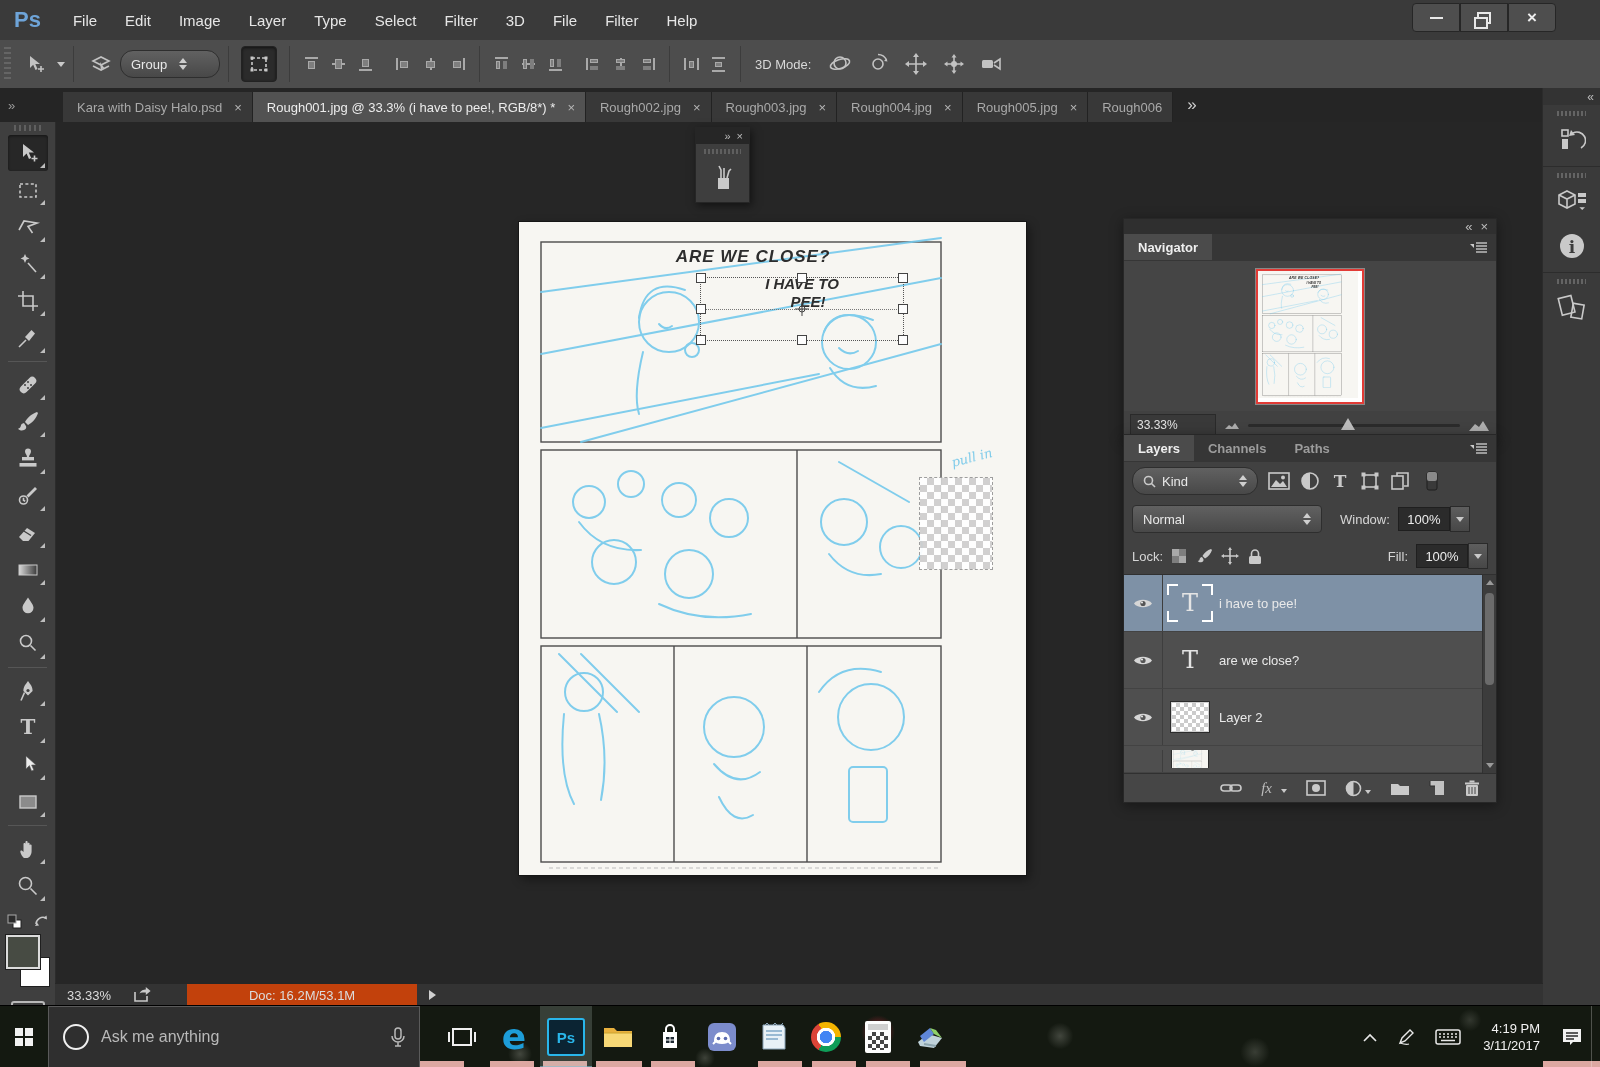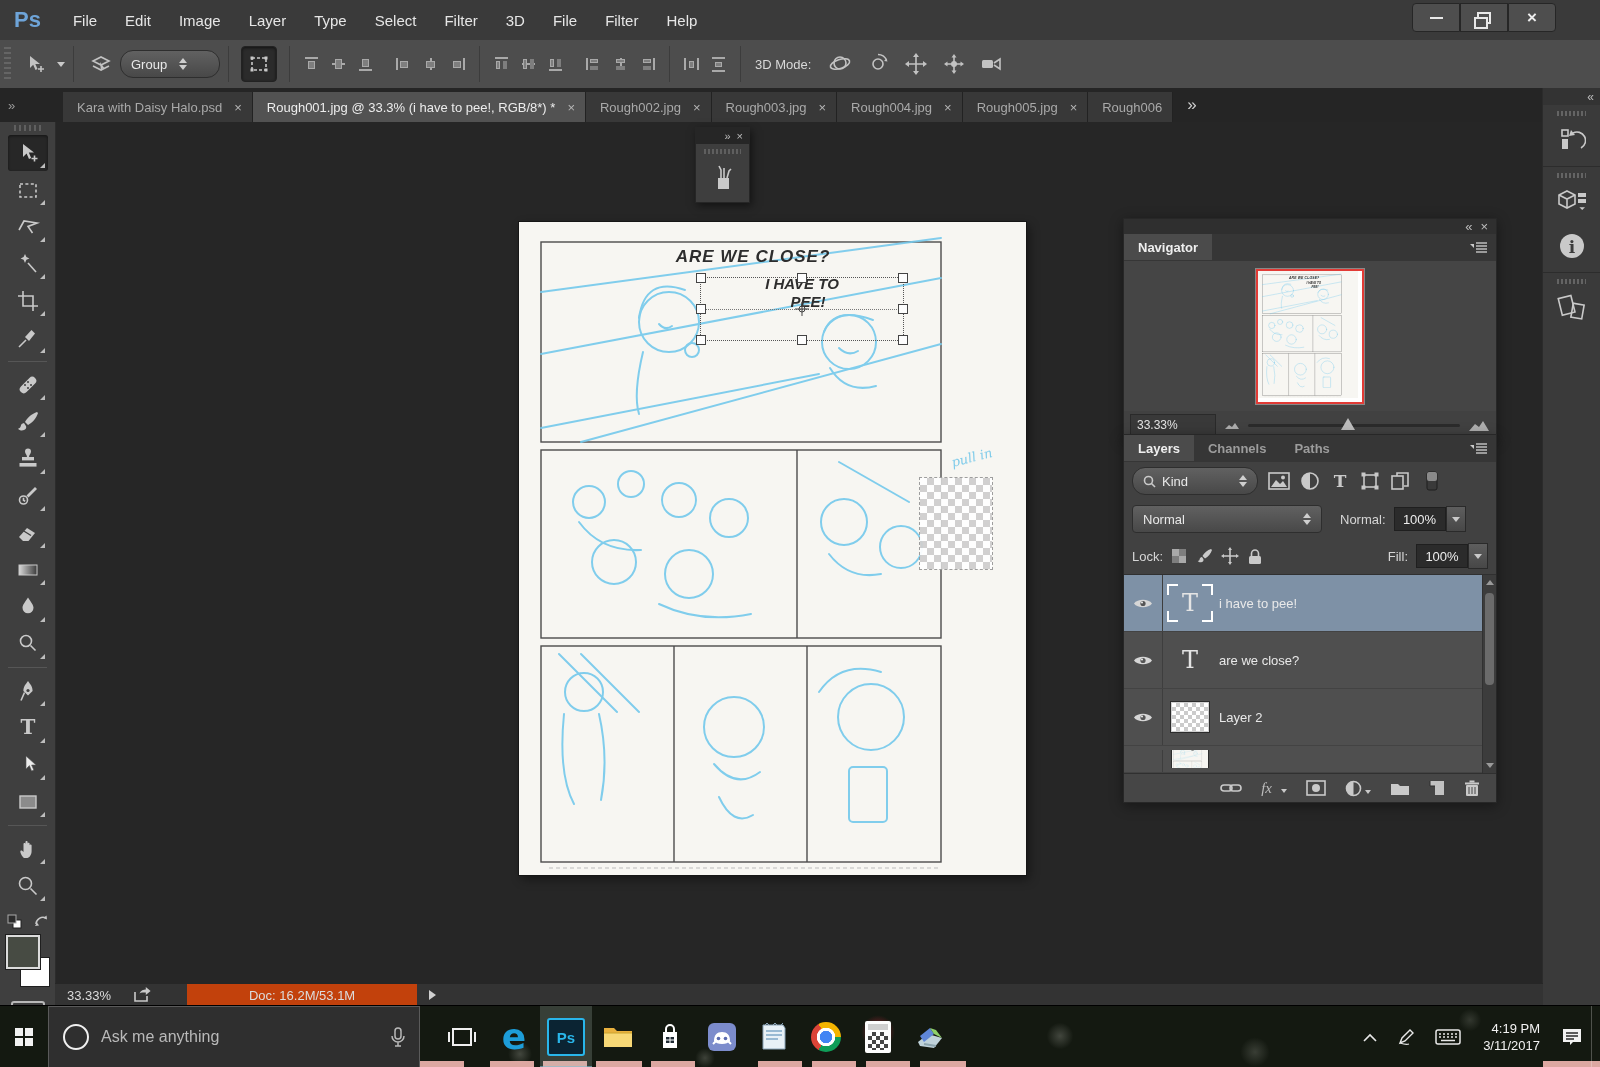--- a/index.html
+++ b/index.html
@@ -697,21 +697,21 @@
           </span>
       </div>
       <div class="lrow">
         <div class="dropdown" style="width:168px;justify-content:space-between;border-radius:4px">
           <span>Normal</span>
           <span class="dd-spin">
               <i></i>
               <i></i>
             </span>
         </div>
-        <span class="plabel" style="margin-left:10px">Normal:</span>
+        <span class="plabel" style="margin-left:10px">Window:</span>
         <div class="valbox">
           <span class="v">100%</span>
           <span class="b">
               <span class="caret" style="margin:0"></span>
             </span>
         </div>
       </div>
       <div class="lrow">
         <span class="plabel">Lock:</span>
         <span>

